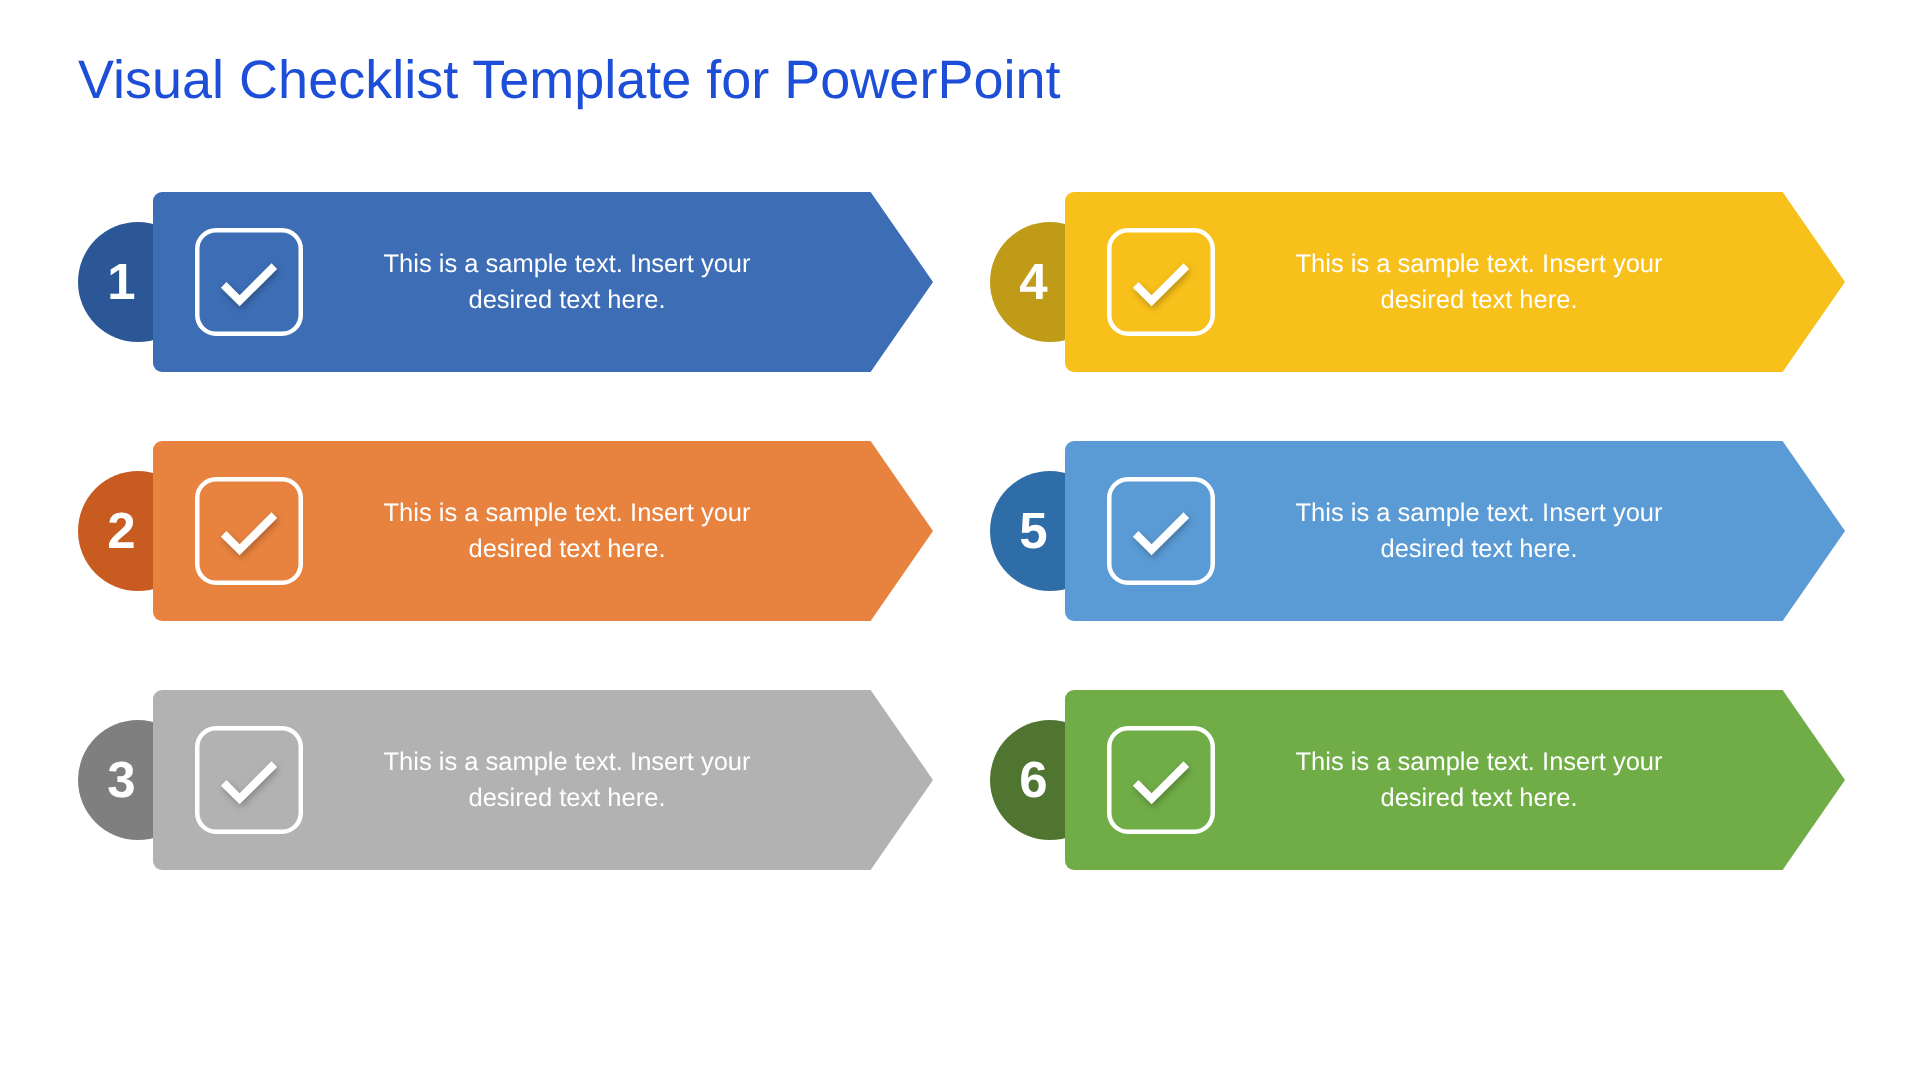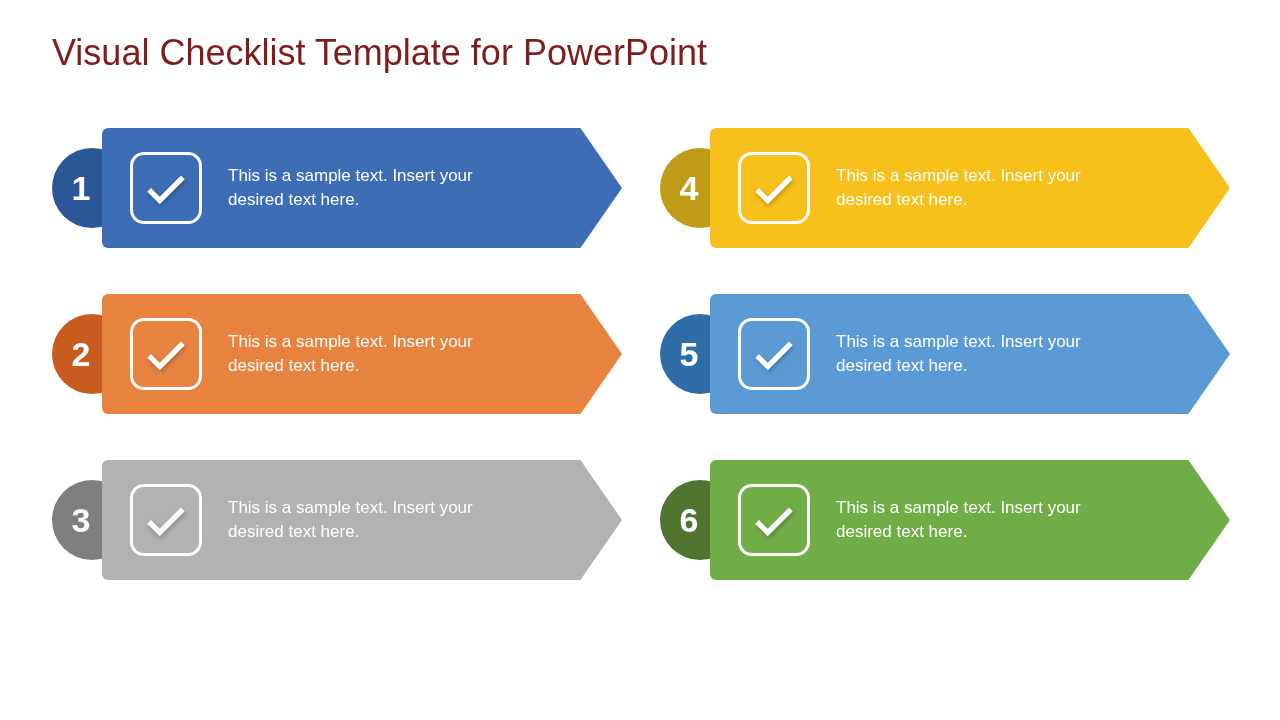--- a/index.html
+++ b/index.html
@@ -10,21 +10,21 @@
       font-family: "Segoe UI", Arial, sans-serif;
       overflow: hidden;
       position: relative;
     }
     .slide-title {
       position: absolute;
       top: 32px;
       left: 52px;
       font-size: 36px;
       font-weight: 400;
-      color: #7f1d1d;
+      color: #1d4ed8;
     }
     .grid {
       position: absolute;
       top: 128px;
       left: 52px;
       width: 1180px;
       display: grid;
       grid-template-columns: 1fr 1fr;
       grid-template-rows: repeat(3, 1fr);
       column-gap: 36px;
@@ -53,20 +53,21 @@
     }
     .arrow {
       position: absolute;
       left: 50px;
       top: 0;
       height: 120px;
       width: 520px;
       display: flex;
       align-items: center;
       z-index: 2;
+      text-align: center;
     }
     .arrow-body {
       position: absolute;
       left: 0;
       top: 0;
       width: 100%;
       height: 100%;
       clip-path: polygon(0 0, 92% 0, 100% 50%, 92% 100%, 0 100%);
       border-top-left-radius: 6px;
       border-bottom-left-radius: 6px;

